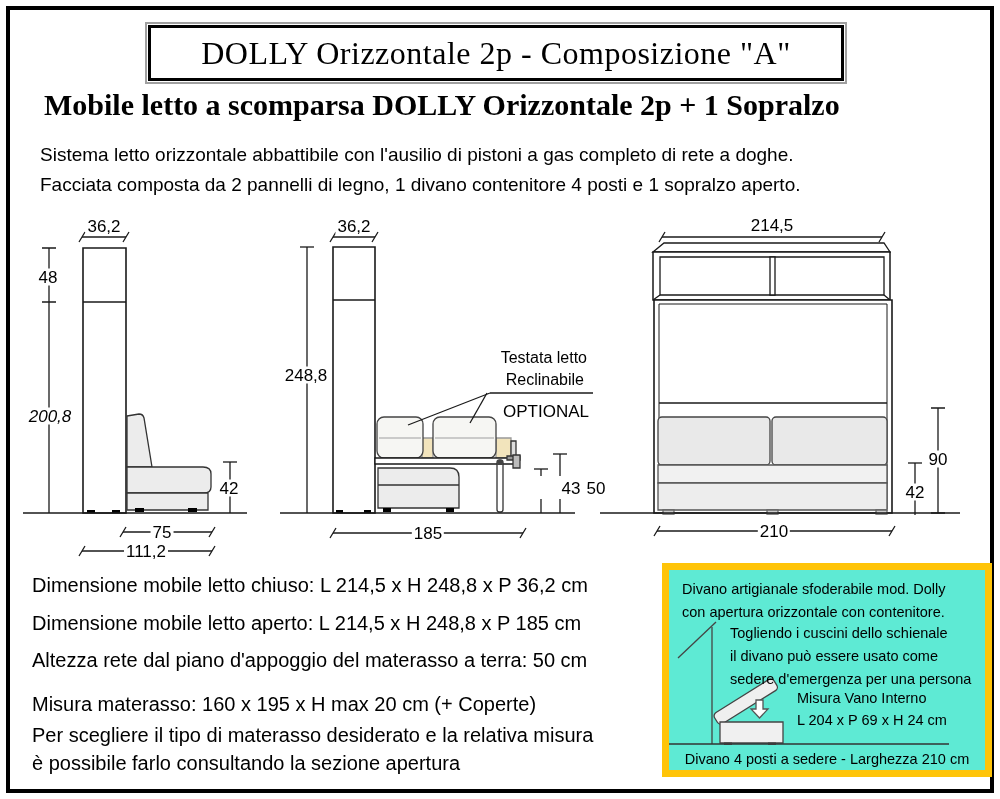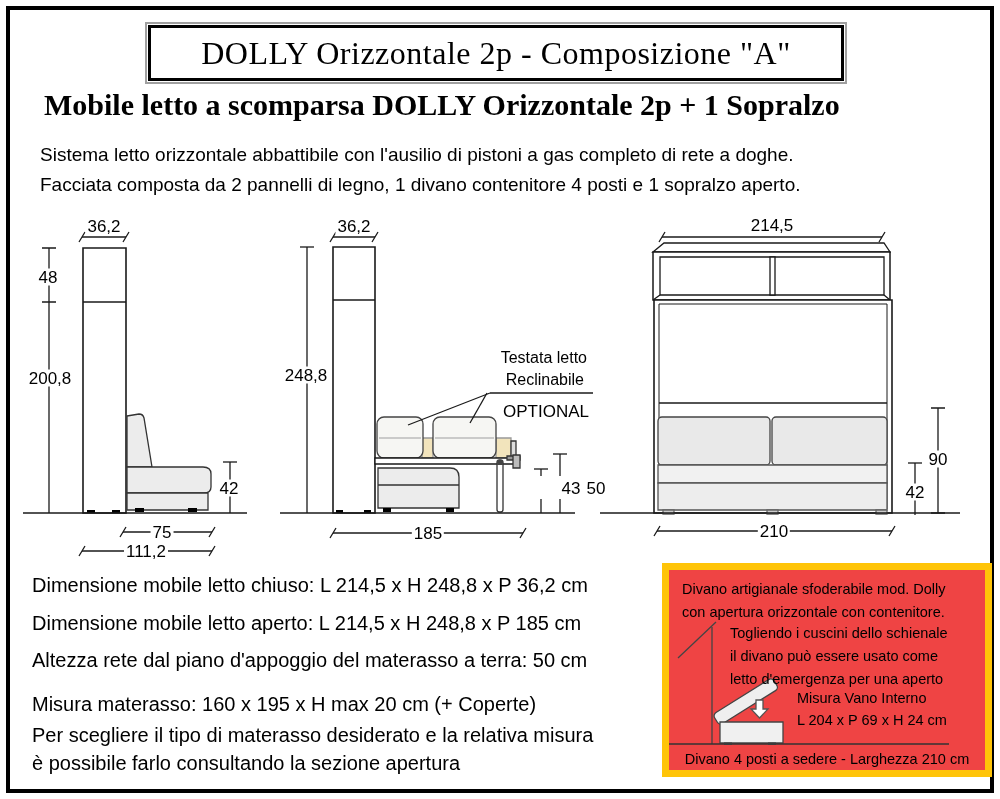--- a/index.html
+++ b/index.html
@@ -14,21 +14,21 @@
         letter-spacing:.5px;white-space:nowrap;}
   .subtitle{position:absolute;left:44px;top:88px;font-family:"Liberation Serif",serif;
         font-size:30px;font-weight:700;white-space:nowrap;}
   .desc{position:absolute;left:40px;font-size:19px;white-space:nowrap;}
   .diagram-svg{position:absolute;left:0;top:200px;}
   .dim-label{position:absolute;transform:translate(-50%,-50%);background:#fff;
         padding:0 2px;font-size:17px;line-height:1;white-space:nowrap;}
   .note-label{position:absolute;font-size:16px;line-height:1.1;white-space:nowrap;}
   .spec-line{position:absolute;left:32px;font-size:20px;white-space:nowrap;text-align:center;}
   .info-box{position:absolute;left:662px;top:563px;width:316px;height:200px;
-        border:7px solid #ef4444;background:#ef4444;}
+        border:7px solid #ef4444;background:#5eead4;}
   .ib-text{position:absolute;font-size:14.5px;line-height:23px;white-space:nowrap;}
   .ib-caption{position:absolute;left:0;right:0;top:181px;text-align:center;
         font-size:14.5px;white-space:nowrap;}
   .mini-svg{position:absolute;left:0;top:0;}
   svg line,svg path,svg rect,svg polygon{vector-effect:non-scaling-stroke;}
 </style>
 </head>
 <body>
 
 <div class="page">
@@ -156,21 +156,21 @@
         <line x1="600" y1="313" x2="960" y2="313" stroke-width="1.5"></line>
 
         <line x1="657" y1="331" x2="892" y2="331"></line>
         <path d="M654,336 L660,326 M889,336 L895,326"></path>
       </g>
     </g>
   </svg>
 
   <span class="dim-label" style="left:104px;top:226px;">36,2</span>
   <span class="dim-label" style="left:48px;top:277px;">48</span>
-  <span class="dim-label" style="left:50px;top:378px;">200,8</span>
+  <span class="dim-label" style="left:50px;top:416px;font-style:italic;">200,8</span>
   <span class="dim-label" style="left:229px;top:488px;">42</span>
   <span class="dim-label" style="left:162px;top:532px;">75</span>
   <span class="dim-label" style="left:146px;top:551px;">111,2</span>
 
   <span class="dim-label" style="left:354px;top:226px;">36,2</span>
   <span class="dim-label" style="left:306px;top:375px;">248,8</span>
   <span class="dim-label" style="left:571px;top:488px;text-align:center;">43</span>
   <span class="dim-label" style="left:596px;top:488px;">50</span>
   <span class="dim-label" style="left:428px;top:533px;">185</span>
 
@@ -205,19 +205,19 @@
         <line x1="0" y1="174" x2="280" y2="174" stroke="#333"></line>
       </g>
     </svg>
     <div class="ib-text" style="left:13px;top:8px;">
       <div>Divano artigianale sfoderabile mod. Dolly</div>
       <div>con apertura orizzontale con contenitore.</div>
     </div>
     <div class="ib-text" style="left:61px;top:52px;">
       <div>Togliendo i cuscini dello schienale</div>
       <div>il divano può essere usato come</div>
-      <div>letto d'emergenza per una aperto</div>
+      <div>sedere d'emergenza per una persona</div>
     </div>
     <div class="ib-text" style="left:128px;top:117px;">Misura Vano Interno</div>
     <div class="ib-text" style="left:128px;top:139px;">L 204 x P 69 x H 24 cm</div>
     <div class="ib-caption">Divano 4 posti a sedere - Larghezza 210 cm</div>
   </div>
 </div>
 
 </body></html>

